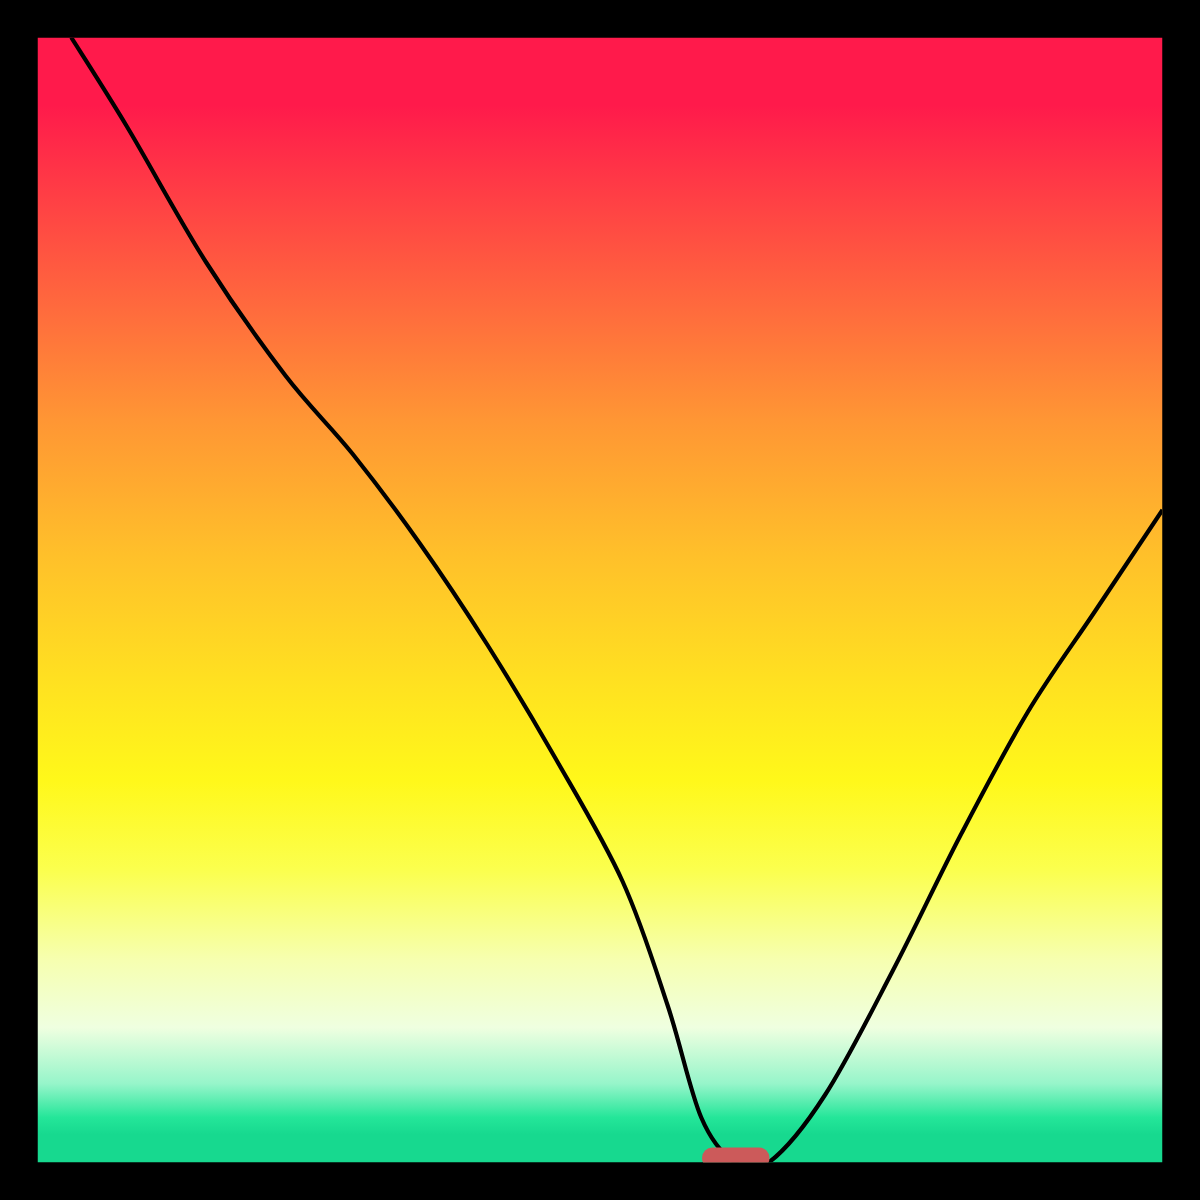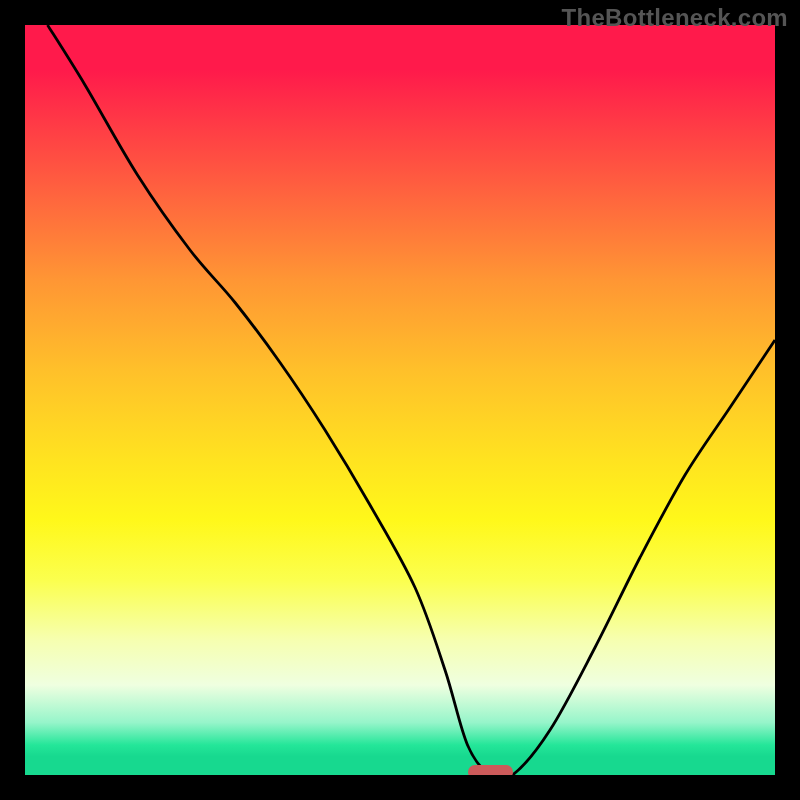--- a/index.html
+++ b/index.html
@@ -70,21 +70,20 @@
     position: absolute;
     height: 14px;
     border-radius: 7px;
     background: #cc5a5a;
   }
 </style>
 </head>
 <body>
 
 <div class="frame">
-  <div class="watermark">TheBottleneck.com</div>
 
   <div class="plot">
     <div class="gradient"></div>
 
     <svg class="curve-layer" viewBox="0 0 750 750" preserveAspectRatio="none">
       <path id="curve-path" d="M 22.5 0.0 C 28.8 10.0, 45.0 35.0, 60.0 60.0 C 75.0 85.0, 95.0 122.5, 112.5 150.0 C 130.0 177.5, 148.8 203.8, 165.0 225.0 C 181.3 246.3, 195.0 258.8, 210.0 277.5 C 225.0 296.3, 240.0 316.2, 255.0 337.5 C 270.0 358.7, 285.0 381.3, 300.0 405.0 C 315.0 428.8, 330.0 453.8, 345.0 480.0 C 360.0 506.3, 377.5 535.0, 390.0 562.5 C 402.5 590.0, 411.3 618.8, 420.0 645.0 C 428.8 671.3, 435.0 702.5, 442.5 720.0 C 450.0 737.5, 457.5 745.0, 465.0 750.0 C 472.5 755.0, 477.5 757.5, 487.5 750.0 C 497.5 742.5, 511.3 726.3, 525.0 705.0 C 538.8 683.8, 555.0 651.3, 570.0 622.5 C 585.0 593.8, 600.0 561.3, 615.0 532.5 C 630.0 503.8, 645.0 475.0, 660.0 450.0 C 675.0 425.0, 690.0 405.0, 705.0 382.5 C 720.0 360.0, 742.5 326.3, 750.0 315.0" fill="none" stroke="#000" stroke-width="2.8"></path>
     </svg>
 
     <div id="marker" class="marker" style="left: 442.5px; width: 45px; top: 740px; background: rgb(204, 90, 90);"></div>
   </div>

